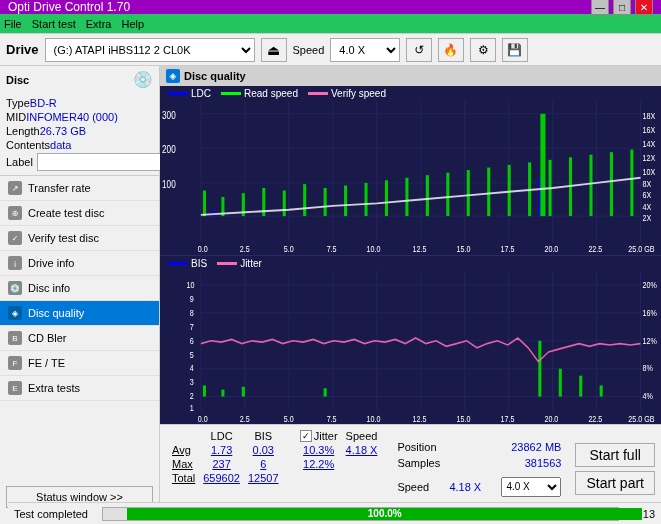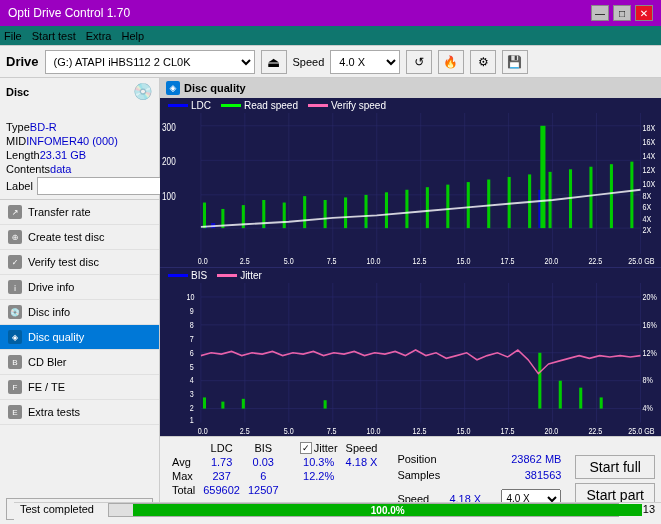--- a/index.html
+++ b/index.html
@@ -13,38 +13,38 @@
     }
 
     
     .title-bar {
       background: #9b00c0;
       color: white;
       display: flex;
       align-items: center;
       justify-content: space-between;
       padding: 4px 8px;
-      height: 26px;
+      height: 14px;
     }
     .title-bar-title { font-size: 12px; font-weight: normal; }
     .title-bar-controls { display: flex; gap: 4px; }
     .title-btn {
       width: 18px; height: 16px;
       background: #c0c0c0;
       border: 1px solid #888;
       display: flex; align-items: center; justify-content: center;
       font-size: 10px;
       cursor: pointer;
       color: #000;
     }
     .title-btn.close { background: #e81123; color: white; }
 
     
     .menu-bar {
-      background: #0f766e;
+      background: #22c55e;
       display: flex;
       padding: 2px 4px;
       gap: 10px;
       border-bottom: 1px solid #ccc;
       height: 20px;
       align-items: center;
     }
     .menu-item { font-size: 11px; cursor: pointer; color: #000; }
 
     
@@ -105,21 +105,21 @@
 
     
     .disc-panel {
       padding: 4px 6px;
       border-bottom: 1px solid #ccc;
     }
     .disc-header {
       display: flex;
       align-items: center;
       justify-content: space-between;
-      margin-bottom: 20px;
+      margin-bottom: 8px;
     }
     .disc-title { font-weight: bold; font-size: 11px; }
     .disc-icon { font-size: 16px; }
     .disc-row {
       display: flex;
       justify-content: flex-start;
       margin-bottom: 2px;
       font-size: 11px;
     }
     .disc-key { color: #000; }
@@ -177,26 +177,27 @@
       cursor: pointer;
       font-size: 11px;
       text-align: center;
       display: flex; align-items: center; justify-content: center; gap: 4px;
     }
 
     
     .status-bar {
       position: absolute;
       bottom: 0;
-      left: 14px;
+      left: 8px;
       right: 0;
       height: 22px;
       background: #f0f0f0;
       border-top: 1px solid #ccc;
       display: flex;
+      align-items: center;
       padding: 0 6px;
       gap: 8px;
     }
     .status-text { font-size: 11px; color: #000; flex: 0 0 auto; min-width: 80px; }
     .progress-bar-container {
       flex: 1;
       height: 14px;
       background: #e0e0e0;
       border: 1px solid #aaa;
       position: relative;
@@ -270,20 +271,21 @@
     .stats-table th {
       color: #000;
       font-weight: normal;
       text-align: center;
       padding: 1px 4px;
     }
     .stats-table td {
       text-align: center;
       padding: 1px 4px;
       color: #0000cc;
+      text-decoration: underline;
     }
     .stats-table td.label { color: #000; text-align: left; }
     .jitter-check { width: 12px; height: 12px; border: 1px solid #888; background: white; display: flex; align-items: center; justify-content: center; font-size: 9px; }
 
     .stats-right {
       display: flex;
       flex-direction: column;
       gap: 4px;
       padding: 4px 8px;
       font-size: 11px;
@@ -362,21 +364,21 @@
       <div class="disc-row">
         <span class="disc-key">Type</span>
         <span class="disc-value">BD-R</span>
       </div>
       <div class="disc-row">
         <span class="disc-key">MID</span>
         <span class="disc-value">INFOMER40 (000)</span>
       </div>
       <div class="disc-row">
         <span class="disc-key">Length</span>
-        <span class="disc-value">23.31 GB</span>
+        <span class="disc-value">26.73 GB</span>
       </div>
       <div class="disc-row">
         <span class="disc-key">Contents</span>
         <span class="disc-value">data</span>
       </div>
       <div class="label-row">
         <span class="disc-key">Label</span>
         <input class="label-input" type="text" style="">
         <div class="label-btn">✏</div>
       </div>

